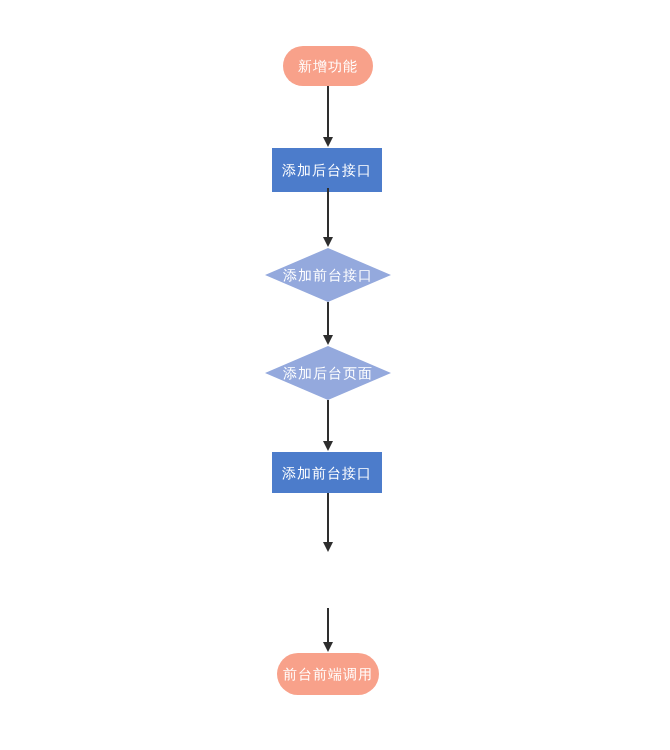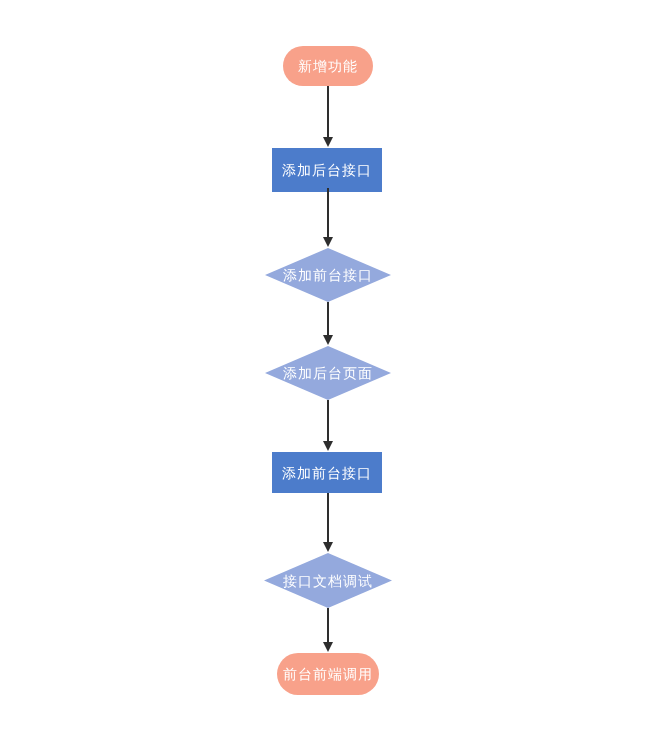--- a/index.html
+++ b/index.html
@@ -85,23 +85,20 @@
   </div>
 
   <div class="node decision" style="left:265px; top:346px; width:126px; height:54px;">
     <span class="label">添加后台页面</span>
   </div>
 
   <div class="node process" style="left:272px; top:452px; width:110px; height:41px;">
     <span class="label">添加前台接口</span>
   </div>
 
-  <div class="node decision" style="left:264px; top:553px; width:128px; height:55px;">
-    <span class="label">接口文档调试</span>
-  </div>
 
   <div class="node terminal" style="left:277px; top:653px; width:102px; height:42px;justify-content:center;">
     <span class="label">前台前端调用</span>
   </div>
 
   <div class="edge" style="top:86px; height:61px;">
     <div class="edge-line"></div>
     <div class="edge-head"></div>
   </div>
 

